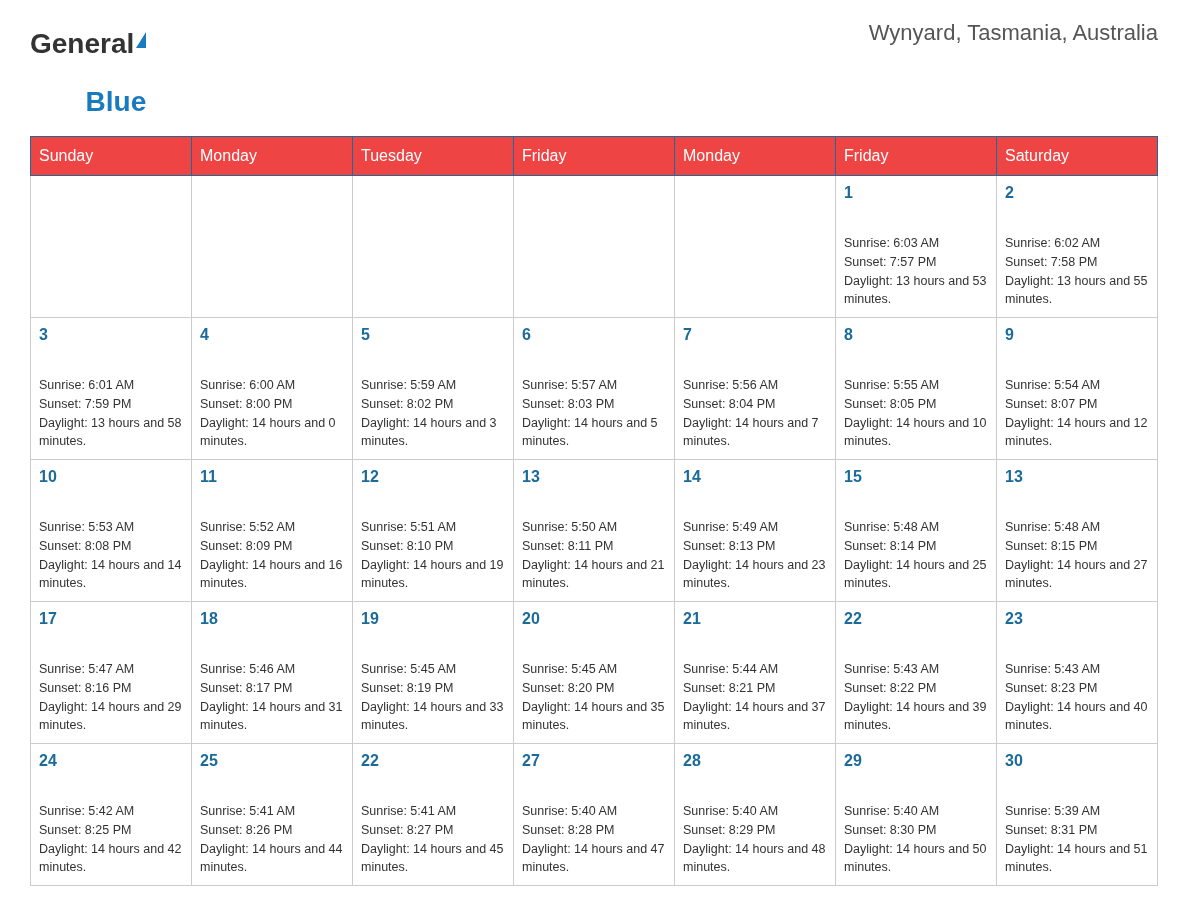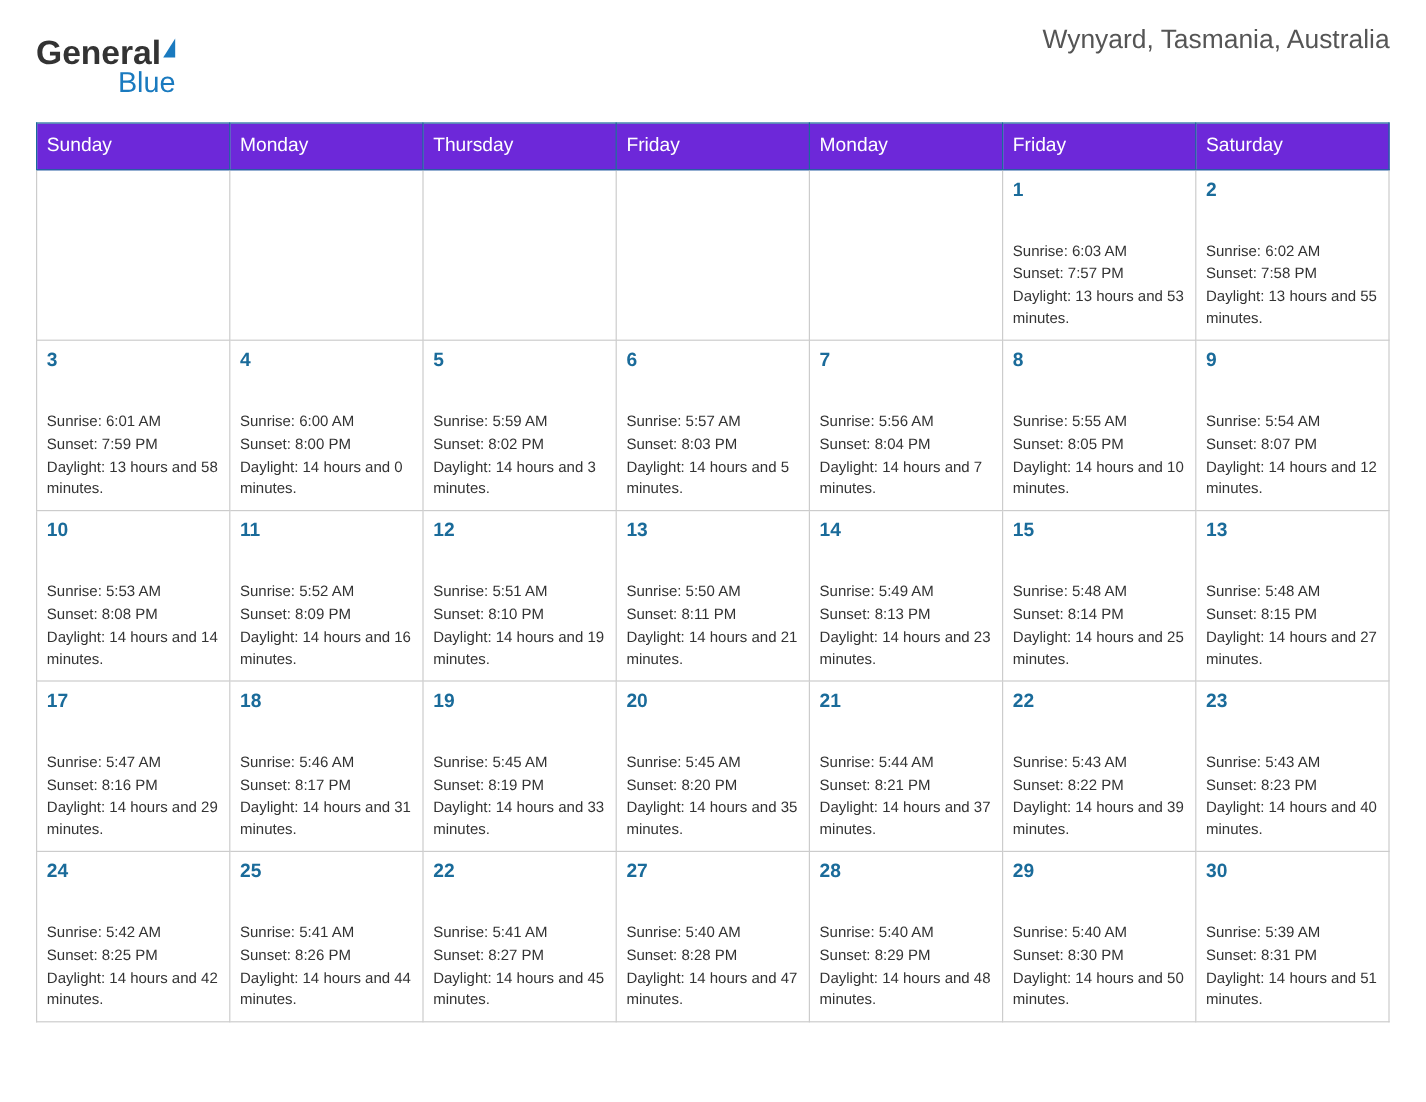--- a/index.html
+++ b/index.html
@@ -23,24 +23,25 @@
       align-items: flex-end;
       margin-top: 10px;
     }
     .logo-general {
       font-size: 28px;
       font-weight: bold;
       color: #333;
       line-height: 1;
     }
     .logo-blue {
-      font-size: 24px;
-      font-weight: normal;
+      font-size: 28px;
+      font-weight: bold;
       color: #1a7abf;
       line-height: 1;
+      margin-top: 30px;
     }
     .logo-triangle {
       display: inline-block;
       width: 0;
       height: 0;
       border-left: 10px solid transparent;
       border-right: 0px solid transparent;
       border-bottom: 16px solid #1a7abf;
       margin-left: 2px;
       vertical-align: middle;
@@ -58,21 +59,21 @@
     .location {
       font-size: 22px;
       color: #555;
     }
     .calendar-table {
       width: 100%;
       border-collapse: collapse;
       border: 1px solid #aaa;
     }
     .calendar-table th {
-      background-color: #6d28d9;
+      background-color: #ef4444;
       color: #fff;
       padding: 10px 8px;
       font-size: 16px;
       font-weight: normal;
       text-align: left;
       border: 1px solid #1a6b9a;
     }
     .calendar-table td {
       vertical-align: top;
       padding: 8px;
@@ -117,21 +118,21 @@
   <div class="title-section">
     <div class="location">Wynyard, Tasmania, Australia</div>
   </div>
 </div>
 
 <table class="calendar-table">
   <thead>
     <tr>
     <th>Sunday</th>
         <th>Monday</th>
-        <th>Thursday</th>
+        <th>Tuesday</th>
         <th>Friday</th>
         <th>Monday</th>
         <th>Friday</th>
         <th>Saturday</th>
       </tr>
   </thead>
   <tbody id="calendar-body">
   <tr>
         <td class="empty-cell"></td>
         <td class="empty-cell"></td>

